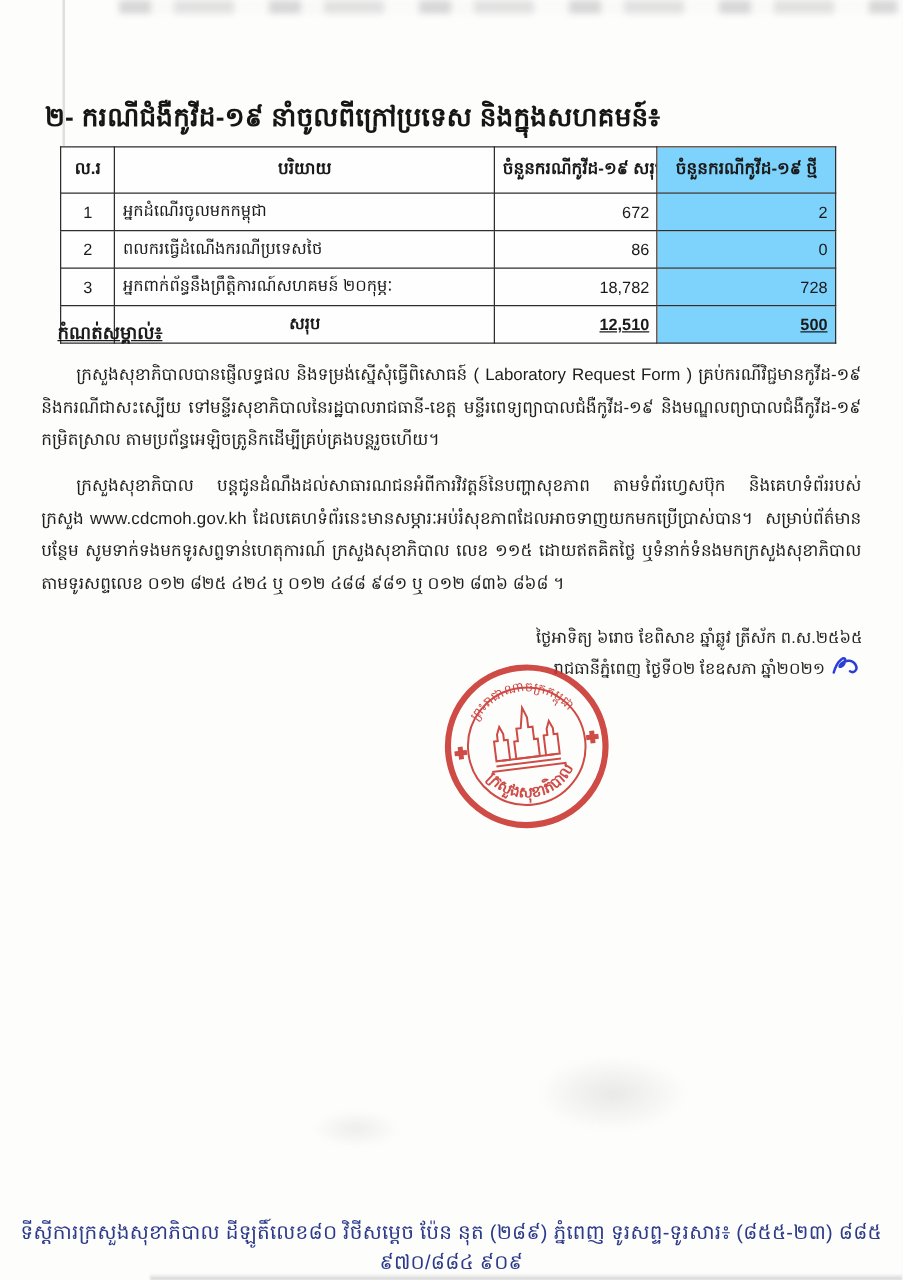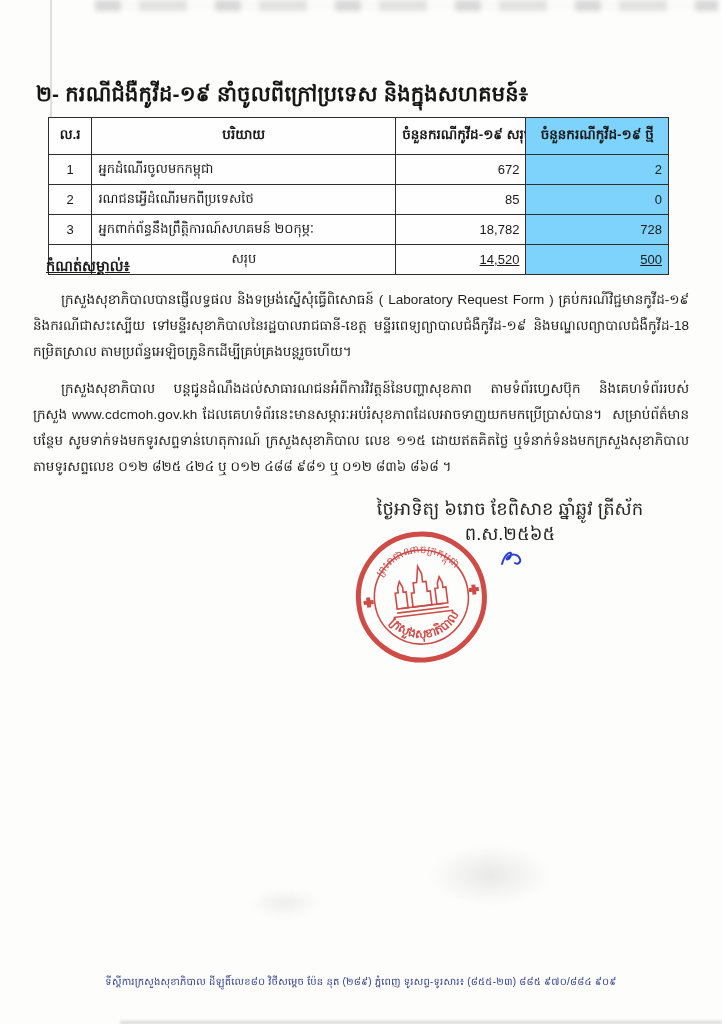--- a/index.html
+++ b/index.html
@@ -58,53 +58,53 @@
   }
   .cases-table thead th{
     height:32px;font-weight:bold;text-align:center;font-size:13.5px;
   }
   .col-no{width:7%;}
   .col-desc{width:49%;}
   .col-total{width:21%;}
   .col-new{width:23%;}
   .c{text-align:center;}
   .r{text-align:right;}
-  .b{font-weight:normal;}
+  .b{font-weight:bold;}
   .u{text-decoration:underline;}
   .hl{background:#7dd3fc;}
 
   .notes-heading{
     position:absolute;top:257px;left:46px;
     font-size:14.5px;font-weight:bold;text-decoration:underline;
   }
   .para{
     position:absolute;left:33px;width:656px;margin:0;
     font-size:13.5px;line-height:26px;text-align:justify;
     text-indent:28px;overflow:hidden;
   }
   .para1{top:287px;height:80px;}
   .para2{top:376px;height:106px;}
   .url{margin:0 5px;letter-spacing:.2px;}
 
   .dateline{
     position:absolute;top:497px;left:330px;width:360px;
-    text-align:center;font-size:18px;line-height:25px;color:#222;
+    text-align:right;font-size:13px;line-height:25px;color:#222;
   }
   .sig{vertical-align:-4px;margin-left:4px;}
 
   .stamp{
     position:absolute;top:527px;left:340px;
     transform:rotate(-7deg);
     opacity:.88;
   }
 
   .footer{
     position:absolute;top:975px;left:0;width:100%;
     text-align:center;
-    font-size:10px;letter-spacing:.2px;
+    font-size:16px;letter-spacing:.2px;
     color:#2c3a8a;
   }
 </style>
 </head>
 <body>
 
 <div class="page">
 
   <div class="artifact-top"></div>
   <div class="artifact-line"></div>
@@ -131,48 +131,48 @@
     </thead>
     <tbody>
       <tr>
         <td class="c">1</td>
         <td>អ្នកដំណើរចូលមកកម្ពុជា</td>
         <td class="r">672</td>
         <td class="r hl">2</td>
       </tr>
       <tr>
         <td class="c">2</td>
-        <td>រណជនអ្វើដំណើរមកពីប្រទេសថៃ</td>
-        <td class="r">85</td>
+        <td>ពលករធ្វើដំណើងករណីប្រទេសថៃ</td>
+        <td class="r">86</td>
         <td class="r hl">0</td>
       </tr>
       <tr>
         <td class="c">3</td>
         <td>អ្នកពាក់ព័ន្ធនឹងព្រឹត្តិការណ៍សហគមន៍ ២០កុម្ភៈ</td>
         <td class="r">18,782</td>
         <td class="r hl">728</td>
       </tr>
       <tr>
         <td></td>
         <td class="c b">សរុប</td>
-        <td class="r b u">14,520</td>
+        <td class="r b u">12,510</td>
         <td class="r b u hl">500</td>
       </tr>
     </tbody>
   </table>
 
   <div class="notes-heading">កំណត់សម្គាល់៖</div>
 
-  <p class="para para1">ក្រសួងសុខាភិបាលបានផ្ញើលទ្ធផល និងទម្រង់ស្នើសុំធ្វើពិសោធន៍ ( Laboratory Request Form ) គ្រប់ករណីវិជ្ជមានកូវីដ-១៩ និងករណីជាសះស្បើយ ទៅមន្ទីរសុខាភិបាលនៃរដ្ឋបាលរាជធានី-ខេត្ត មន្ទីរពេទ្យព្យាបាលជំងឺកូវីដ-១៩ និងមណ្ឌលព្យាបាលជំងឺកូវីដ-18 កម្រិតស្រាល តាមប្រព័ន្ធអេឡិចត្រូនិកដើម្បីគ្រប់គ្រងបន្តរួចហើយ។</p>
+  <p class="para para1">ក្រសួងសុខាភិបាលបានផ្ញើលទ្ធផល និងទម្រង់ស្នើសុំធ្វើពិសោធន៍ ( Laboratory Request Form ) គ្រប់ករណីវិជ្ជមានកូវីដ-១៩ និងករណីជាសះស្បើយ ទៅមន្ទីរសុខាភិបាលនៃរដ្ឋបាលរាជធានី-ខេត្ត មន្ទីរពេទ្យព្យាបាលជំងឺកូវីដ-១៩ និងមណ្ឌលព្យាបាលជំងឺកូវីដ-១៩ កម្រិតស្រាល តាមប្រព័ន្ធអេឡិចត្រូនិកដើម្បីគ្រប់គ្រងបន្តរួចហើយ។</p>
 
   <p class="para para2"><span>ក្រសួងសុខាភិបាល បន្តជូនដំណឹងដល់សាធារណជនអំពីការវិវត្តន៍នៃបញ្ហាសុខភាព តាមទំព័រហ្វេសប៊ុក និងគេហទំព័ររបស់ក្រសួង</span><span class="url">www.cdcmoh.gov.kh</span><span>ដែលគេហទំព័រនេះមានសម្ភារៈអប់រំសុខភាពដែលអាចទាញយកមកប្រើប្រាស់បាន។ សម្រាប់ព័ត៌មានបន្ថែម សូមទាក់ទងមកទូរសព្ទទាន់ហេតុការណ៍ ក្រសួងសុខាភិបាល លេខ ១១៥ ដោយឥតគិតថ្លៃ ឬទំនាក់ទំនងមកក្រសួងសុខាភិបាល តាមទូរសព្ទលេខ ០១២ ៨២៥ ៤២៤ ឬ ០១២ ៤៨៨ ៩៨១ ឬ ០១២ ៨៣៦ ៨៦៨ ។</span></p>
 
   <div class="dateline">
     <div>ថ្ងៃអាទិត្យ ៦រោច ខែពិសាខ ឆ្នាំឆ្លូវ ត្រីស័ក ព.ស.២៥៦៥</div>
-    <div><svg class="sig" width="26" height="20" viewBox="0 0 26 20">
+    <div><span>រាជធានីភ្នំពេញ ថ្ងៃទី០២ ខែឧសភា ឆ្នាំ២០២១</span><svg class="sig" width="26" height="20" viewBox="0 0 26 20">
           <path d="M3,15 C6,4 13,1 12,6 C11,11 5,12 9,8 C13,4 19,5 21,10 C22,13 19,16 16,14" fill="none" stroke="#2b3fd4" stroke-width="2" stroke-linecap="round"></path>
         </svg></div>
   </div>
 
   <svg class="stamp" width="164" height="150" viewBox="-82 -70 164 150">
     <g stroke="#c8332e" fill="none" stroke-width="1.6">
       <circle r="63" stroke-width="5"></circle>
       <circle r="47" stroke-width="1.6"></circle>
       <path id="arcTop" d="M -44 0 A 44 44 0 0 1 44 0" stroke="none"></path>
       <path id="arcBottom" d="M -41 0 A 41 41 0 0 0 41 0" stroke="none"></path>

